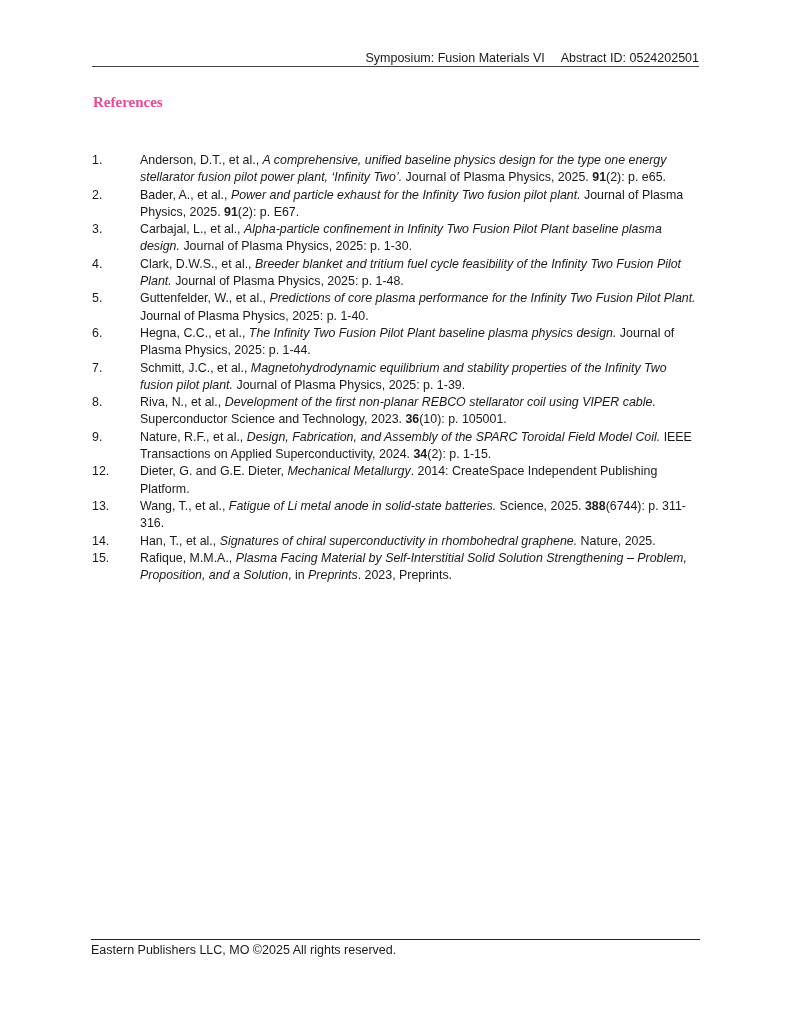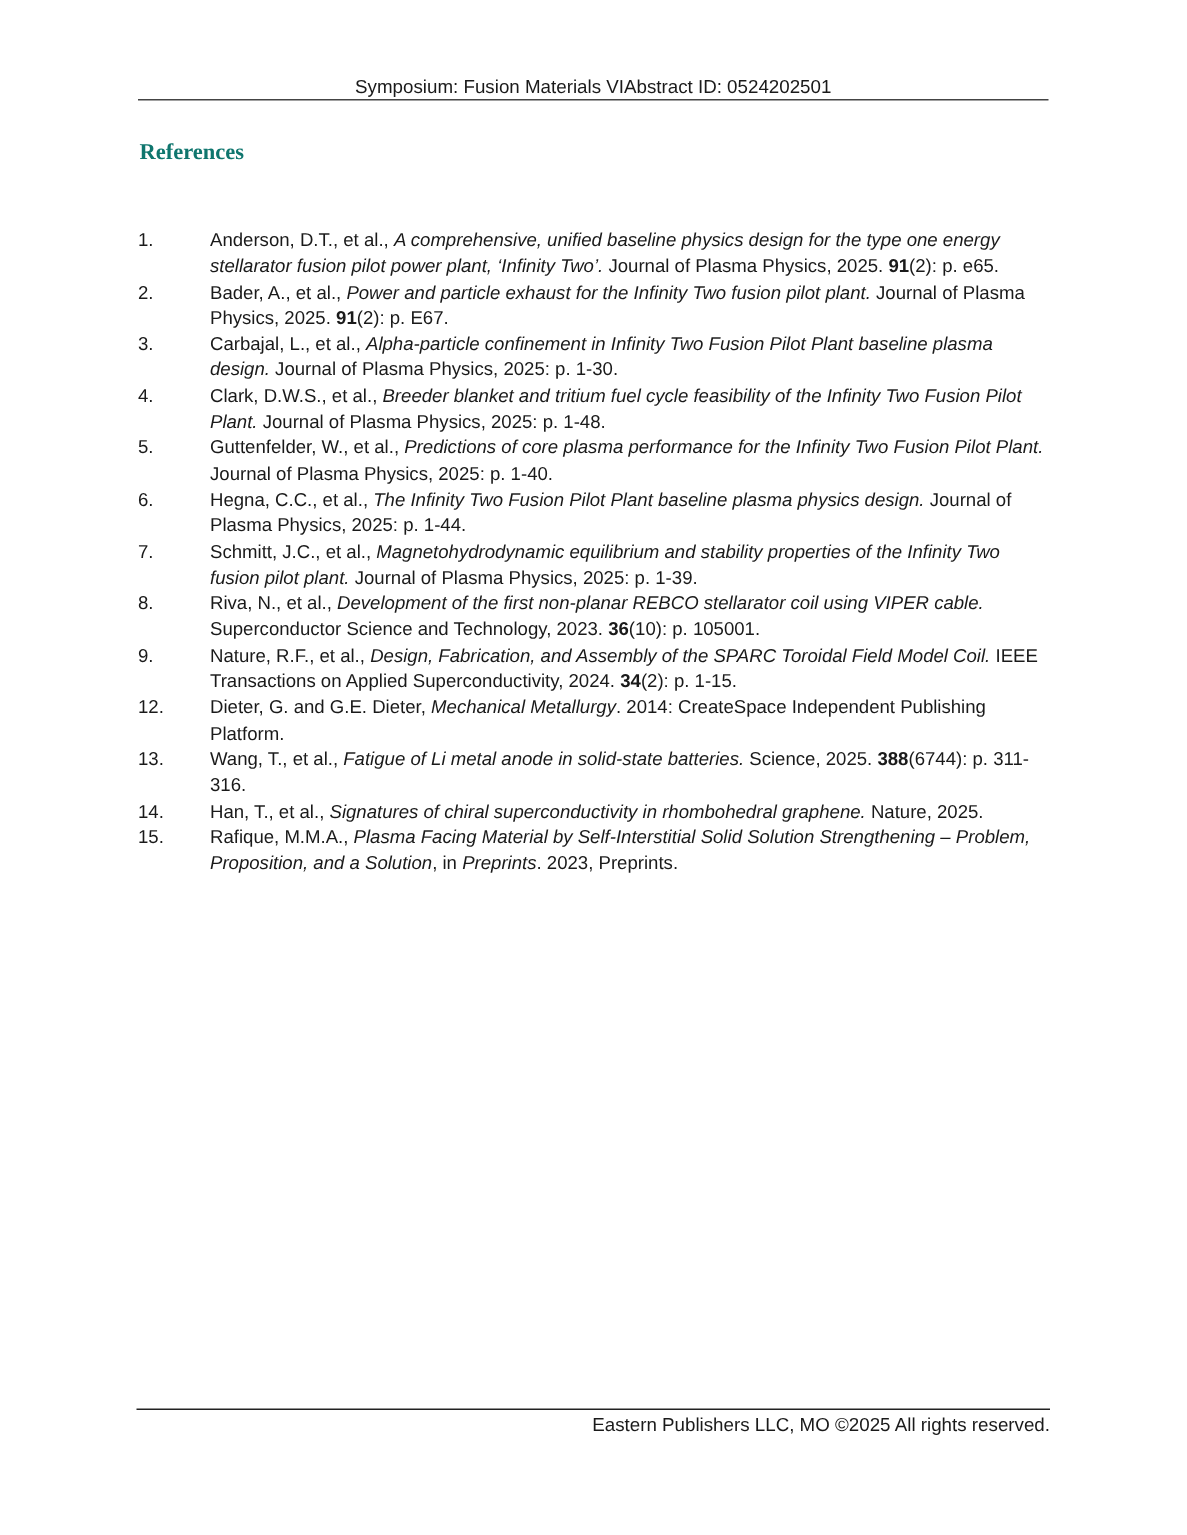--- a/index.html
+++ b/index.html
@@ -3,44 +3,45 @@
   <meta charset="utf-8">
   <style>
     html, body { margin: 0; padding: 0; background: #ffffff; }
     body {
       width: 791px; height: 1023px; position: relative; overflow: hidden;
       font-family: "Liberation Sans", sans-serif; color: #1a1a1a;
     }
     .header {
       position: absolute; left: 92px; top: 47px; width: 607px; height: 18px;
       border-bottom: 1px solid #444; font-size: 12.5px;
-      display: flex; justify-content: center; align-items: flex-end;
+      display: flex; justify-content: flex-end; align-items: flex-end;
       padding-bottom: 1px;
+      gap: 16px;
     }
     .section-title {
       position: absolute; left: 93px; top: 94px;
-      font-family: "Liberation Serif", serif; font-weight: bold; font-size: 15px; color: #0f766e;
+      font-family: "Liberation Serif", serif; font-weight: bold; font-size: 15px; color: #ec4899;
     }
     .refs {
       position: absolute; left: 92px; top: 152px; width: 610px;
       margin: 0; padding: 0; list-style: none;
       font-size: 12.4px; line-height: 17.3px;
     }
     .ref { display: flex; margin: 0; }
     .ref .num { width: 48px; flex: 0 0 48px; }
     .ref .body { flex: 1; }
     .ref .title { font-style: italic; }
     .ref .vol { font-weight: bold; }
     .footer-rule {
       position: absolute; left: 91px; top: 939px; width: 609px; height: 0;
       border-top: 1px solid #222;
     }
     .footer {
       position: absolute; left: 91px; top: 943px; width: 609px;
-      text-align: right; font-size: 12.5px;
+      text-align: left; font-size: 12.5px;
     }
   </style>
 </head>
 <body>
 
 <div class="header">
   <span>Symposium: Fusion Materials VI</span>
   <span>Abstract ID: 0524202501</span>
 </div>
 

